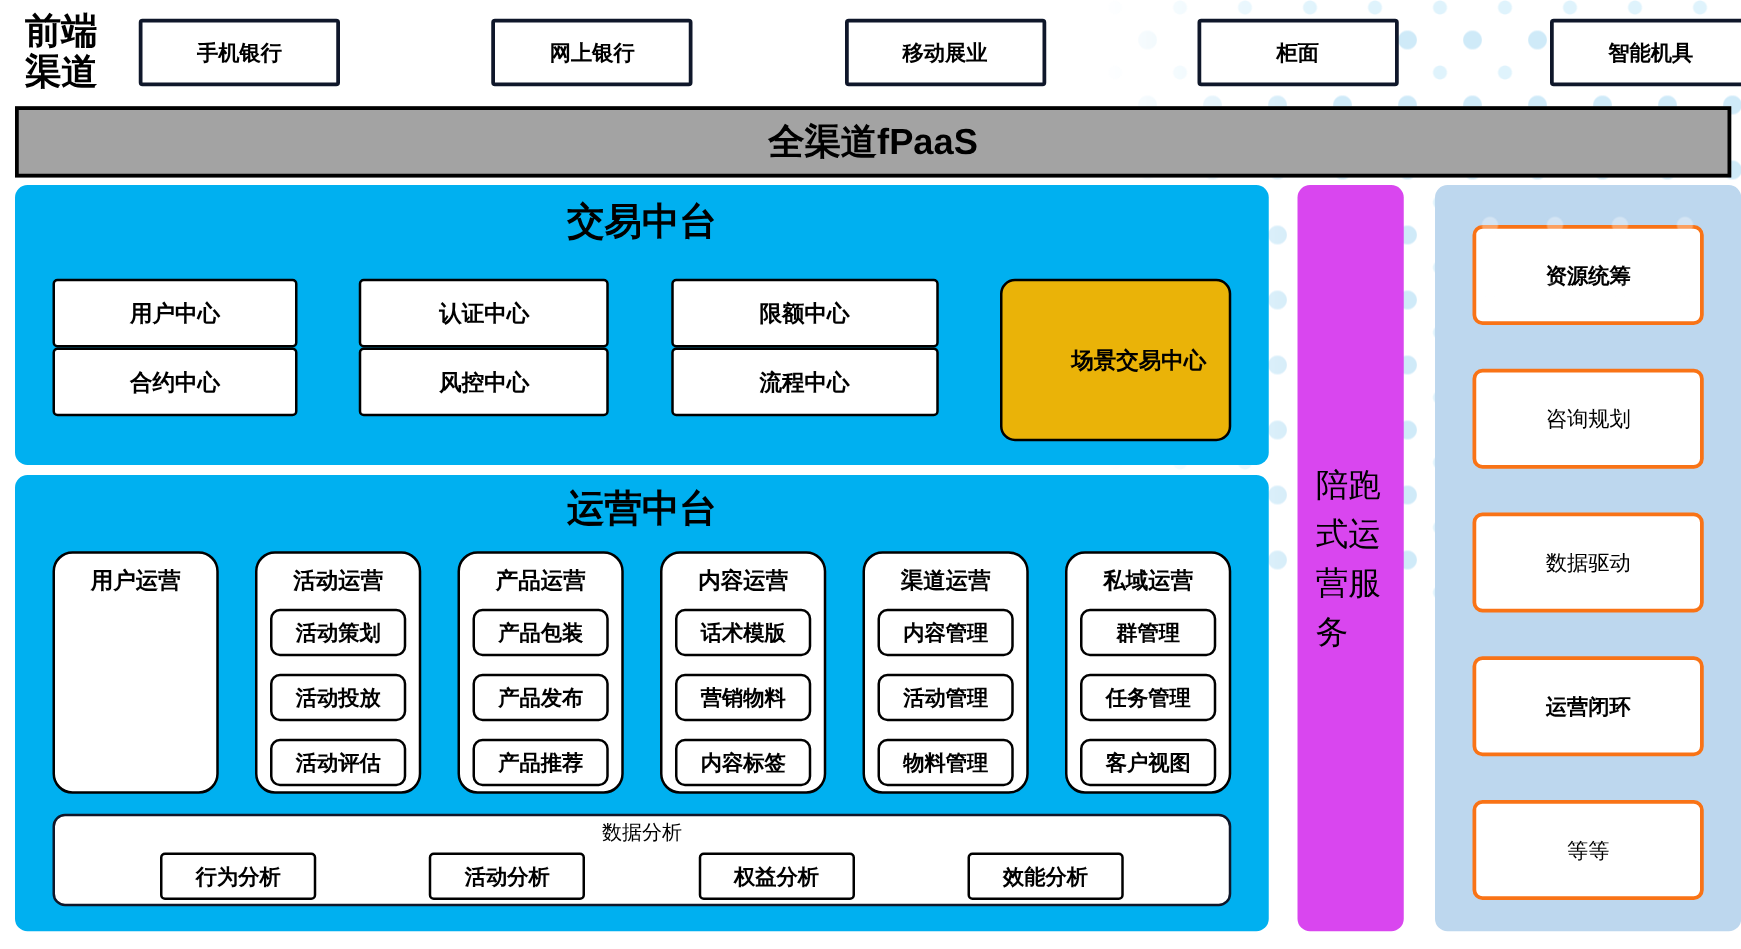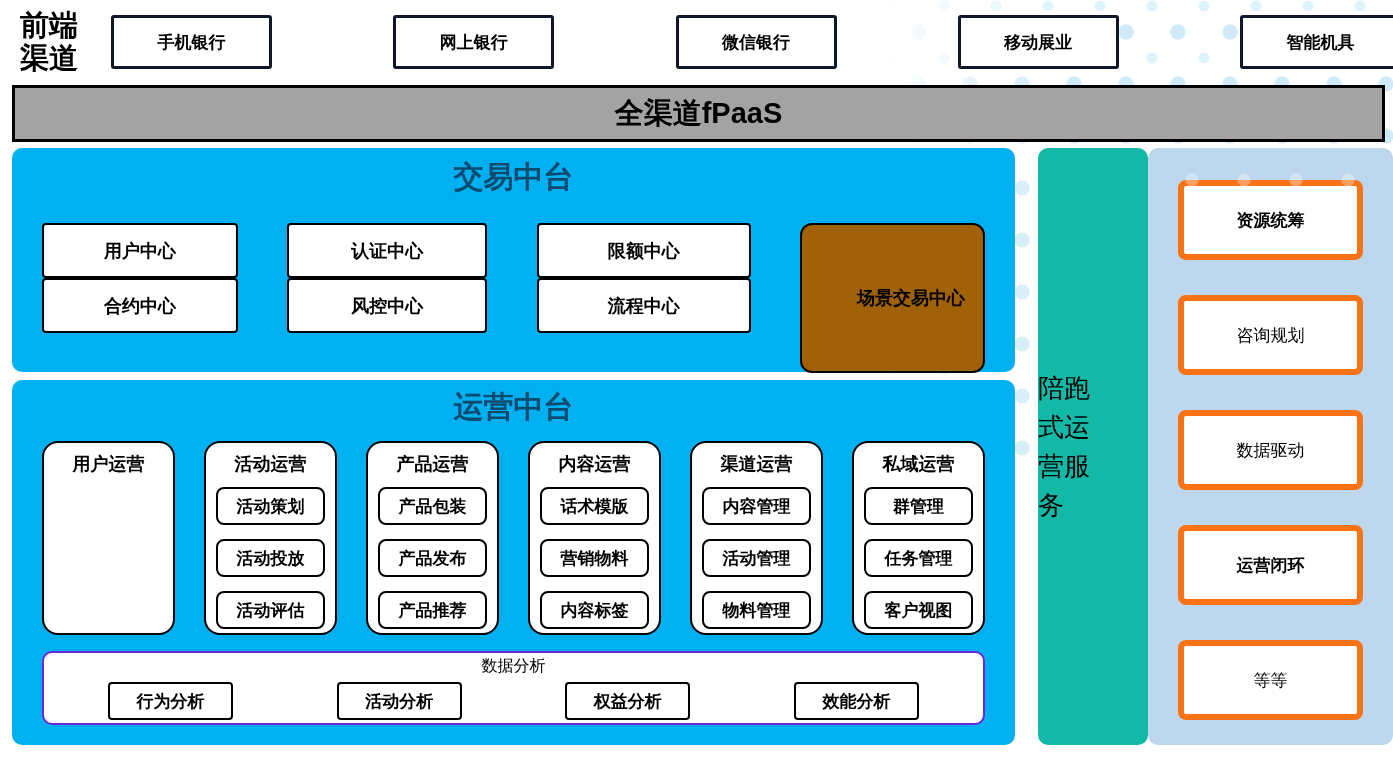--- a/index.html
+++ b/index.html
@@ -38,103 +38,103 @@
   }
   
   .fpaas{
     position:absolute;left:12px;top:85px;width:1367px;height:51px;z-index:2;
     background:#a3a3a3;border:3px solid #000;
     display:flex;align-items:center;justify-content:center;
     font-size:29px;font-weight:600;
   }
   
   .blue-panel{position:absolute;left:12px;width:1003px;background:#00B0F0;border-radius:10px;z-index:2;box-sizing:border-box;}
-  .panel-title{margin:0;text-align:center;font-size:30px;font-weight:700;color:#0c4a6e;}
+  .panel-title{margin:0;text-align:center;font-size:30px;font-weight:700;color:#000000;}
   
   .trade-panel{top:148px;height:224px;padding-top:9px;}
   .trade-grid{display:flex;justify-content:space-between;align-items:stretch;padding:0 30px;margin-top:25px;}
   .t-col{display:flex;flex-direction:column;}
   .t-col:nth-child(1){width:196px;}
   .t-col:nth-child(2){width:200px;}
   .t-col:nth-child(3){width:214px;}
   .t-box{
     height:55px;background:#fff;border:2px solid #000;border-radius:4px;
     display:flex;align-items:center;justify-content:center;
     font-size:18px;font-weight:600;box-sizing:border-box;
   }
   .t-tall{
-    width:185px;height:150px;background:#a16207;border:2px solid #000;border-radius:12px;
+    width:185px;height:130px;background:#eab308;border:2px solid #000;border-radius:12px;
     display:flex;align-items:center;justify-content:center;
     font-size:18px;font-weight:600;box-sizing:border-box;padding-left:37px;
   }
   
   .ops-panel{top:380px;height:365px;padding-top:7px;}
   .ops-cols{display:flex;justify-content:space-between;padding:0 30px;margin-top:13px;}
   .ops-card{
     width:133px;height:194px;background:#fff;border:2px solid #000;border-radius:16px;
     display:flex;flex-direction:column;align-items:center;padding-top:9px;box-sizing:border-box;
   }
   .ops-card-title{margin:0 0 11px;font-size:18px;font-weight:700;}
   .ops-items{display:flex;flex-direction:column;gap:14px;}
   .mini-box{
     width:109px;height:38px;background:#fff;border:2px solid #000;border-radius:8px;
     display:flex;align-items:center;justify-content:center;
     font-size:17px;font-weight:700;box-sizing:border-box;
   }
   .data-analysis{
-    margin:16px 30px 0;height:74px;background:#fff;border:2px solid #6d28d9;border-radius:10px;
-    box-sizing:border-box;padding:3px 64px 0;
+    margin:16px 30px 0;height:74px;background:#fff;border:2px solid #0f172a;border-radius:10px;
+    box-sizing:border-box;padding:3px 84px 0;
   }
   .da-title{text-align:center;font-size:16px;font-weight:400;}
   .da-row{display:flex;justify-content:space-between;margin-top:5px;gap:23px;}
   .da-box{
     width:125px;height:38px;border:2px solid #000;border-radius:4px;background:#fff;
     display:flex;align-items:center;justify-content:center;
     font-size:17px;font-weight:600;box-sizing:border-box;
   }
   
   .side-bar{
-    position:absolute;left:1038px;top:148px;width:110px;height:597px;z-index:2;
-    background:#14b8a6;border-radius:10px;
-    display:flex;align-items:center;justify-content:flex-start;
+    position:absolute;left:1038px;top:148px;width:85px;height:597px;z-index:2;
+    background:#d946ef;border-radius:10px;
+    display:flex;align-items:center;justify-content:center;
   }
   .side-bar-label{width:56px;text-align:left;font-size:26px;line-height:1.5;font-weight:400;}
   .right-panel{
     position:absolute;left:1148px;top:148px;width:245px;height:597px;z-index:2;
     background:#BDD7EE;border-radius:10px;
     display:flex;flex-direction:column;align-items:center;gap:35px;
     padding-top:32px;box-sizing:border-box;
   }
   .right-panel::before{
     content:"";position:absolute;left:0;right:0;top:0;height:115px;
     border-radius:10px 10px 0 0;pointer-events:none;
     background-image:radial-gradient(circle, rgba(255,255,255,.45) 6px, transparent 7px);
     background-size:52px 52px;background-position:18px 6px;
     -webkit-mask-image:linear-gradient(#000,transparent);
     mask-image:linear-gradient(#000,transparent);
   }
   .rp-box{
-    width:185px;height:80px;flex:none;background:#fff;border:6px solid #f97316;border-radius:8px;
+    width:185px;height:80px;flex:none;background:#fff;border:3px solid #f97316;border-radius:8px;
     display:flex;align-items:center;justify-content:center;
     font-size:17px;font-weight:400;box-sizing:border-box;
   }
   .rp-box.bold{font-weight:700;}
 </style>
 </head>
 <body>
 
 <div class="dots-layer"></div>
 
 <div class="top-row">
   <div class="front-label">前端渠道</div>
   <div class="chan-strip">
     <div class="chan-box">手机银行</div>
     <div class="chan-box">网上银行</div>
-    <div class="chan-box">微信银行</div>
     <div class="chan-box">移动展业</div>
+    <div class="chan-box">柜面</div>
     <div class="chan-box">智能机具</div>
   </div>
 </div>
 
 <div class="fpaas">全渠道fPaaS</div>
 
 <section class="blue-panel trade-panel">
   <h2 class="panel-title">交易中台</h2>
   <div class="trade-grid">
     <div class="t-col">

